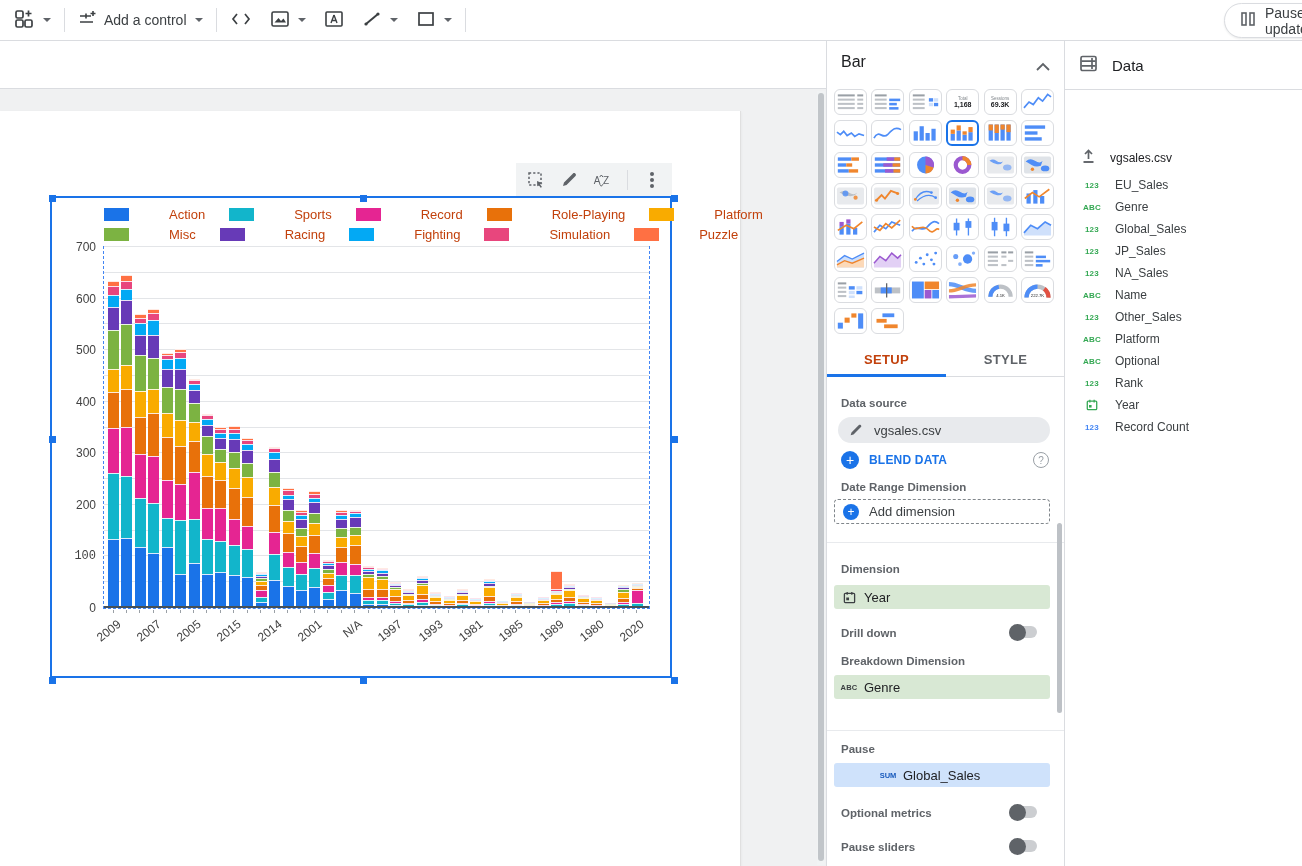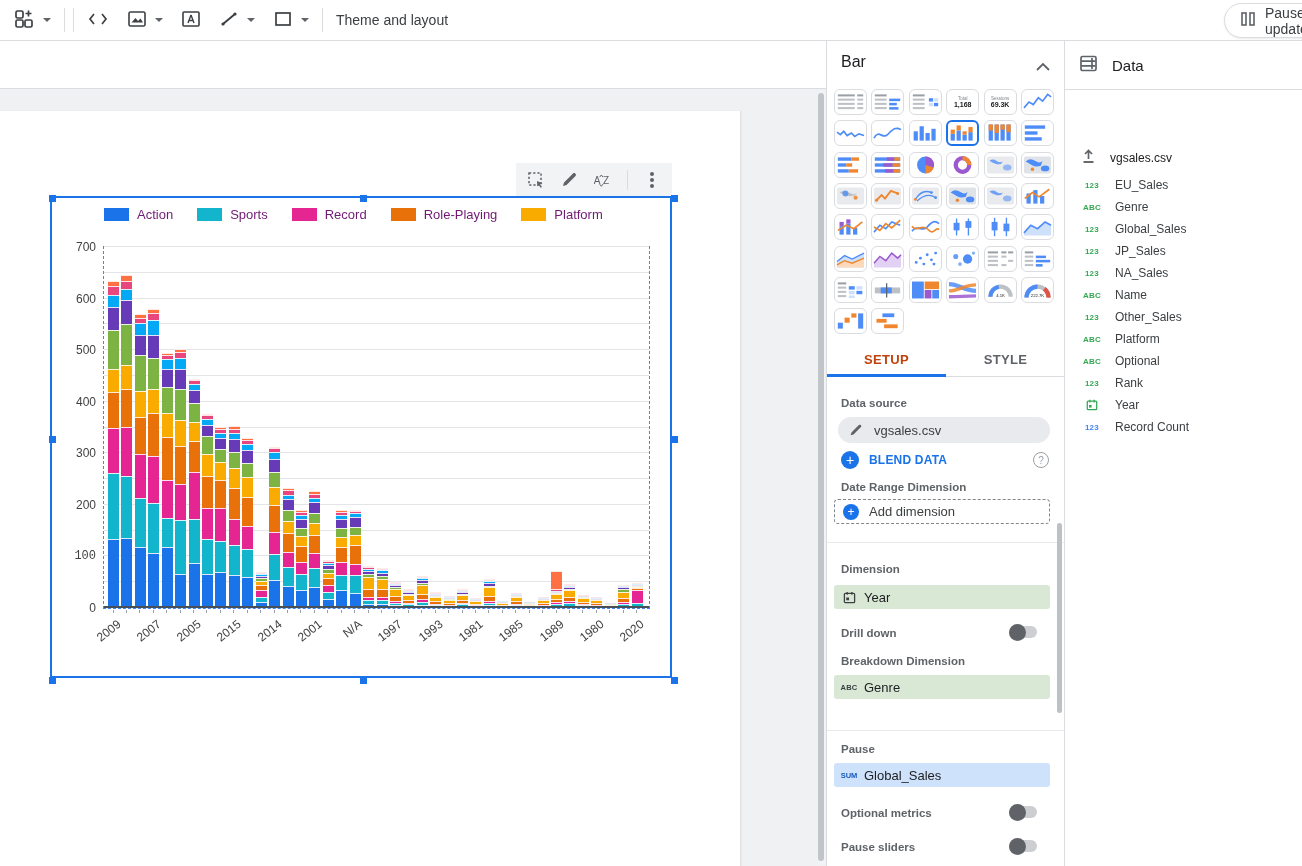--- a/index.html
+++ b/index.html
@@ -29,21 +29,21 @@
   
   .chart-toolbar{position:absolute;left:516px;top:52px;width:156px;height:33px;background:#f1f3f4;display:flex;align-items:center;justify-content:flex-end;gap:14px;padding:0 10px;}
   .ct-icon{width:20px;height:20px;display:flex;align-items:center;justify-content:center;cursor:pointer;}
   .ct-div{width:1px;height:20px;background:#dadce0;}
   .sel-box{position:absolute;left:50px;top:85px;width:622px;height:482px;border:2px solid #1a73e8;pointer-events:none;}
   .handle{position:absolute;width:7px;height:7px;background:#1a73e8;}
   .legend{position:absolute;left:104px;top:93px;}
   .legend-row{display:flex;gap:24px;height:20px;align-items:center;}
   .legend-item{display:flex;align-items:center;gap:8px;cursor:pointer;}
   .legend-swatch{width:25px;height:13px;}
-  .legend-label{font-size:13px;color:#701a75;white-space:nowrap;}
+  .legend-label{font-size:13px;color:#c2410c;white-space:nowrap;margin-left:32px;}
   .plot{position:absolute;left:103px;top:135px;width:547px;height:363px;border:1px dashed #4285f4;}
   .gridline{position:absolute;left:0;width:100%;height:1px;background:#e3e5e8;}
   .x-axis-line{position:absolute;left:0;bottom:0;width:100%;height:2px;background:#455058;}
   .bar-seg{position:absolute;border-top:1px solid rgba(255,255,255,.85);}
   .y-label{position:absolute;width:32px;text-align:right;font-size:12px;color:#424242;}
   .x-label{position:absolute;width:60px;text-align:right;font-size:12px;color:#424242;transform:rotate(-38deg);transform-origin:100% 0;}
   .x-tick{position:absolute;width:1px;height:3px;background:#9aa0a6;}
 
   
   .props{position:absolute;left:826px;top:41px;width:238px;height:825px;background:#fff;border-left:1px solid #dadce0;}
@@ -107,20 +107,31 @@
         <svg width="22" height="22" viewBox="0 0 22 22">
             <rect x="3" y="3" width="7" height="7" rx="1.5" fill="none" stroke="#3c4043" stroke-width="1.7"></rect>
             <rect x="3" y="12" width="7" height="7" rx="1.5" fill="none" stroke="#3c4043" stroke-width="1.7"></rect>
             <rect x="12" y="12" width="7" height="7" rx="1.5" fill="none" stroke="#3c4043" stroke-width="1.7"></rect>
             <path d="M15.5 2.5 v6 M12.5 5.5 h6" stroke="#3c4043" stroke-width="1.7"></path>
           </svg>
       </span>
       <span class="caret"></span>
     </div>
     <div class="tb-divider"></div>
+    <div class="tb-item">
+      <span>
+        <svg width="20" height="20" viewBox="0 0 20 20">
+            <path d="M2 7 h11 M2 13 h13" stroke="#3c4043" stroke-width="1.6"></path>
+            <path d="M8 4.5 v5" stroke="#3c4043" stroke-width="1.6"></path>
+            <path d="M15 2 v5 M12.5 4.5 h5" stroke="#3c4043" stroke-width="1.6"></path>
+          </svg>
+      </span>
+      <span>Add a control</span>
+      <span class="caret"></span>
+    </div>
     <div class="tb-divider"></div>
     <div class="tb-item">
       <span>
         <svg width="22" height="18" viewBox="0 0 22 18">
             <path d="M7 4 L3 9 L7 14 M15 4 L19 9 L15 14" fill="none" stroke="#3c4043" stroke-width="1.7"></path>
           </svg>
       </span>
     </div>
     <div class="tb-item">
       <span>
@@ -151,23 +162,20 @@
     </div>
     <div class="tb-item">
       <span>
         <svg width="20" height="18" viewBox="0 0 20 18">
             <rect x="3" y="3" width="14" height="12" fill="none" stroke="#3c4043" stroke-width="1.7"></rect>
           </svg>
       </span>
       <span class="caret"></span>
     </div>
     <div class="tb-divider"></div>
-    <div class="tb-item">
-      <span>Theme and layout</span>
-    </div>
     <div class="pause-pill">
       <span>
         <svg width="14" height="16" viewBox="0 0 14 16">
             <rect x="1" y="2" width="4" height="12" fill="none" stroke="#5f6368" stroke-width="1.6"></rect>
             <rect x="9" y="2" width="4" height="12" fill="none" stroke="#5f6368" stroke-width="1.6"></rect>
           </svg>
       </span>
       <span>Pause updates</span>
     </div>
   </header>
@@ -231,20 +239,42 @@
               <span class="legend-swatch" style="background: rgb(229, 37, 146);"></span>
               <span class="legend-label">Record</span>
             </div>
             <div class="legend-item">
               <span class="legend-swatch" style="background: rgb(232, 113, 10);"></span>
               <span class="legend-label">Role-Playing</span>
             </div>
             <div class="legend-item">
               <span class="legend-swatch" style="background: rgb(249, 171, 0);"></span>
               <span class="legend-label">Platform</span>
+            </div>
+          </div>
+          <div class="legend-row">
+            <div class="legend-item">
+              <span class="legend-swatch" style="background: rgb(124, 179, 66);"></span>
+              <span class="legend-label">Misc</span>
+            </div>
+            <div class="legend-item">
+              <span class="legend-swatch" style="background: rgb(103, 58, 183);"></span>
+              <span class="legend-label">Racing</span>
+            </div>
+            <div class="legend-item">
+              <span class="legend-swatch" style="background: rgb(3, 169, 244);"></span>
+              <span class="legend-label">Fighting</span>
+            </div>
+            <div class="legend-item">
+              <span class="legend-swatch" style="background: rgb(232, 70, 125);"></span>
+              <span class="legend-label">Simulation</span>
+            </div>
+            <div class="legend-item">
+              <span class="legend-swatch" style="background: rgb(255, 112, 67);"></span>
+              <span class="legend-label">Puzzle</span>
             </div>
           </div>
         </div>
 
       <div id="y-labels">
           <div class="y-label" style="left: 64px; top: 490px;">0</div>
           <div class="y-label" style="left: 64px; top: 438.429px; font-family: Liberation Mono, monospace;">100</div>
           <div class="y-label" style="left: 64px; top: 386.857px;">200</div>
           <div class="y-label" style="left: 64px; top: 335.286px;">300</div>
           <div class="y-label" style="left: 64px; top: 283.714px;">400</div>
@@ -1139,21 +1169,21 @@
           <span class="knob"></span>
         </div>
       <div class="sec-label" style="top:278px;">Breakdown Dimension</div>
       <div class="chip chip-green" style="top:298px;">
         <span class="chip-icon badge-txt">ABC</span>
         <span>Genre</span>
       </div>
       <div class="sep" style="top:353px;"></div>
 
       <div class="sec-label" style="top:366px;">Pause</div>
-      <div class="chip chip-blue" style="top:386px;">
+      <div class="chip chip-blue" style="top:386px;padding-left:39px;">
         <span class="chip-icon badge-sum">SUM</span>
         <span>Global_Sales</span>
       </div>
       <div class="sec-label" style="top:430px;">Optional metrics</div>
       <div class="toggle" style="left:182px;top:429px;">
           <span class="knob"></span>
         </div>
       <div class="sec-label" style="top:464px;">Pause sliders</div>
       <div class="toggle" style="left:182px;top:463px;">
           <span class="knob"></span>

